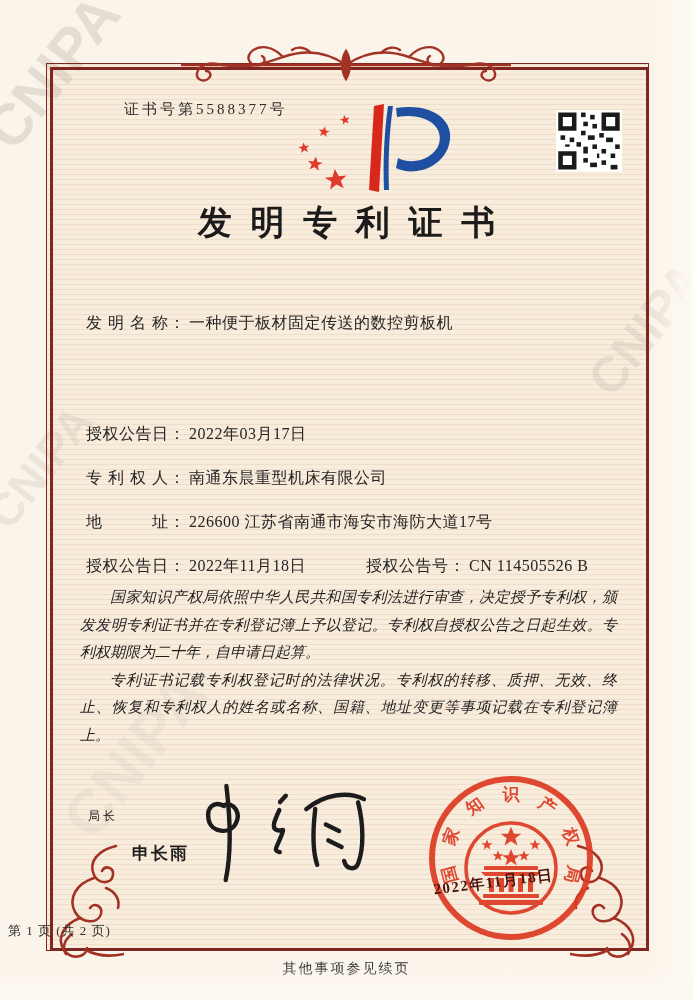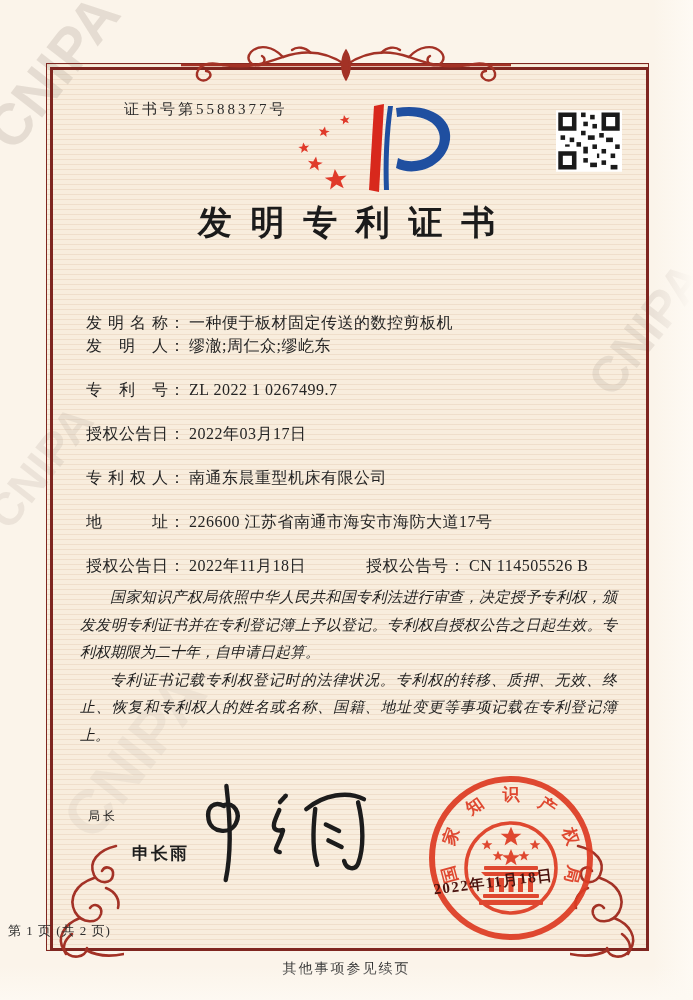--- a/index.html
+++ b/index.html
@@ -153,26 +153,20 @@
       <rect x="18" y="19" width="1" height="2"></rect>
         <rect x="4" y="15" width="2" height="1"></rect>
     </g>
   </svg>
 
   <div class="title">发明专利证书</div>
 
   <div class="fieldrow" style="top:292px;margin-top:21px;">
     <span class="flabel">发明名称</span><span class="fcolon">：</span><span class="fvalue">一种便于板材固定传送的数控剪板机</span>
   </div>
-  <div class="fieldrow" style="top:336px;">
-    <span class="flabel">发明人</span><span class="fcolon">：</span><span class="fvalue">缪澈;周仁众;缪屹东</span>
-  </div>
-  <div class="fieldrow" style="top:380px;">
-    <span class="flabel">专利号</span><span class="fcolon">：</span><span class="fvalue">ZL 2022 1 0267499.7</span>
-  </div>
   <div class="fieldrow" style="top:424px;">
     <span class="flabel">授权公告日</span><span class="fcolon">：</span><span class="fvalue">2022年03月17日</span>
   </div>
   <div class="fieldrow" style="top:468px;">
     <span class="flabel">专利权人</span><span class="fcolon">：</span><span class="fvalue">南通东晨重型机床有限公司</span>
   </div>
   <div class="fieldrow" style="top:512px;">
     <span class="flabel">地址</span><span class="fcolon">：</span><span class="fvalue">226600 江苏省南通市海安市海防大道17号</span>
   </div>
   <div class="fieldrow" style="top:556px;">

